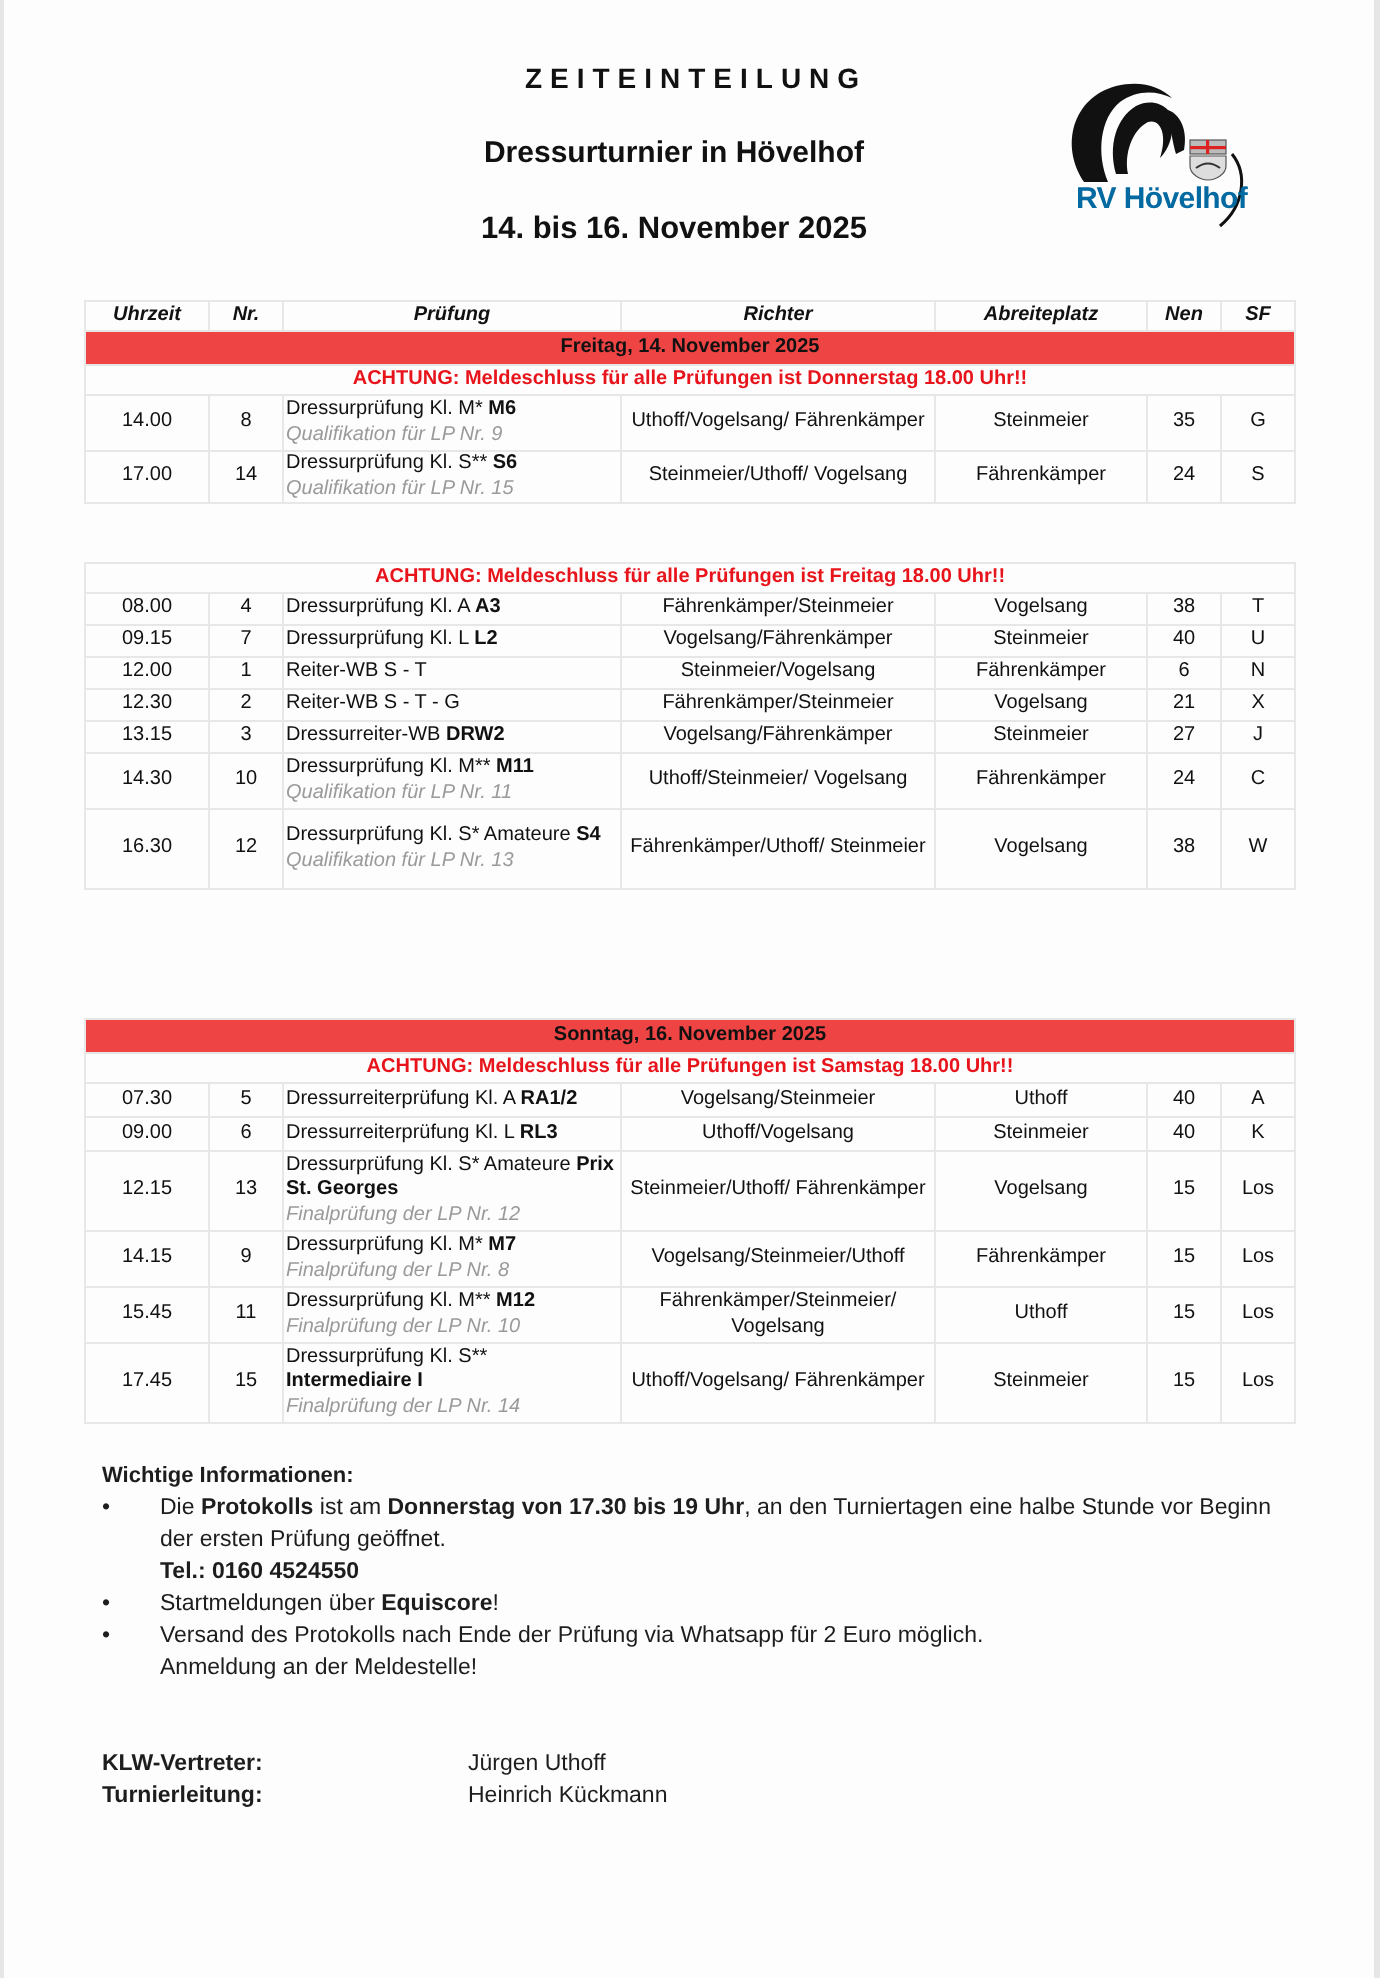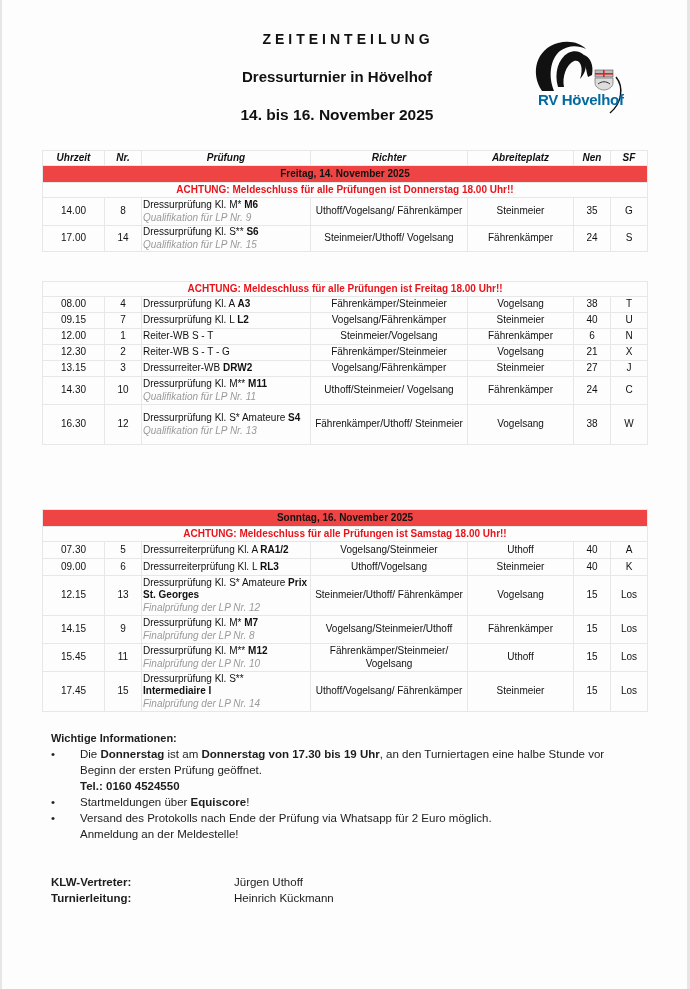--- a/index.html
+++ b/index.html
@@ -255,21 +255,21 @@
         <td>Los</td>
   </tr>
 </tbody>
   </table>
 
 <div class="info">
   <h4>Wichtige Informationen:</h4>
   <ul>
     <li>
       <span class="bullet">•</span>
-      <span>Die </span><b>Donnerstag</b><span> ist am </span><b>Donnerstag von 17.30 bis 19 Uhr</b><span>, an den Turniertagen eine halbe Stunde vor Beginn der ersten Prüfung geöffnet.</span><br>
+      <span>Die </span><b>Protokolls</b><span> ist am </span><b>Donnerstag von 17.30 bis 19 Uhr</b><span>, an den Turniertagen eine halbe Stunde vor Beginn der ersten Prüfung geöffnet.</span><br>
       <b>Tel.: 0160 4524550</b>
     </li>
     <li>
       <span class="bullet">•</span>
       <span>Startmeldungen über </span><b>Equiscore</b><span>!</span>
     </li>
     <li>
       <span class="bullet">•</span>
       <span>Versand des Protokolls nach Ende der Prüfung via Whatsapp für 2 Euro möglich.</span><br>
       <span>Anmeldung an der Meldestelle!</span>

